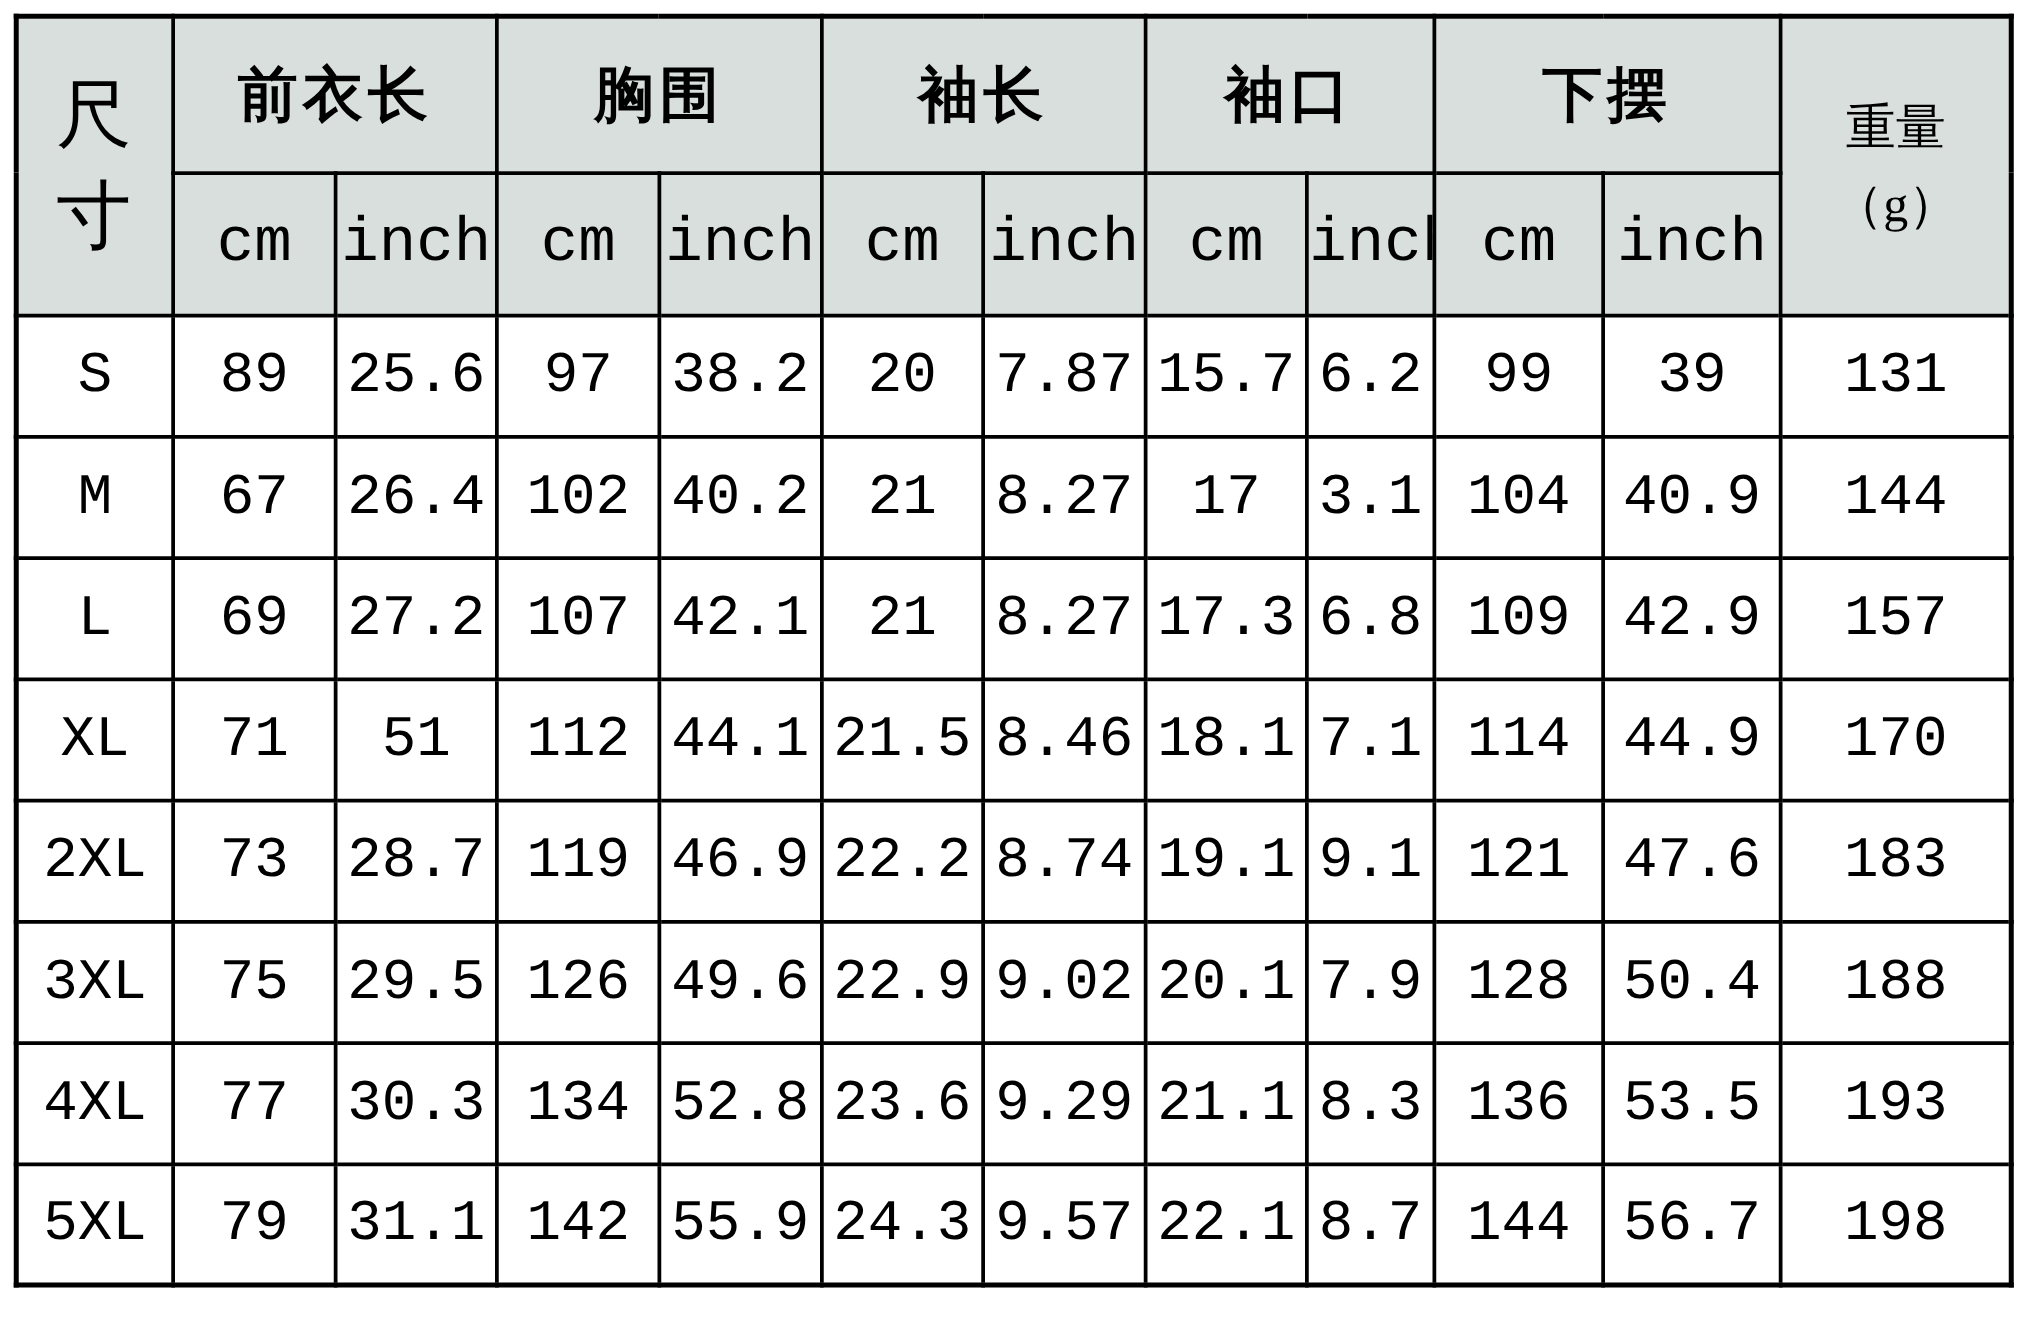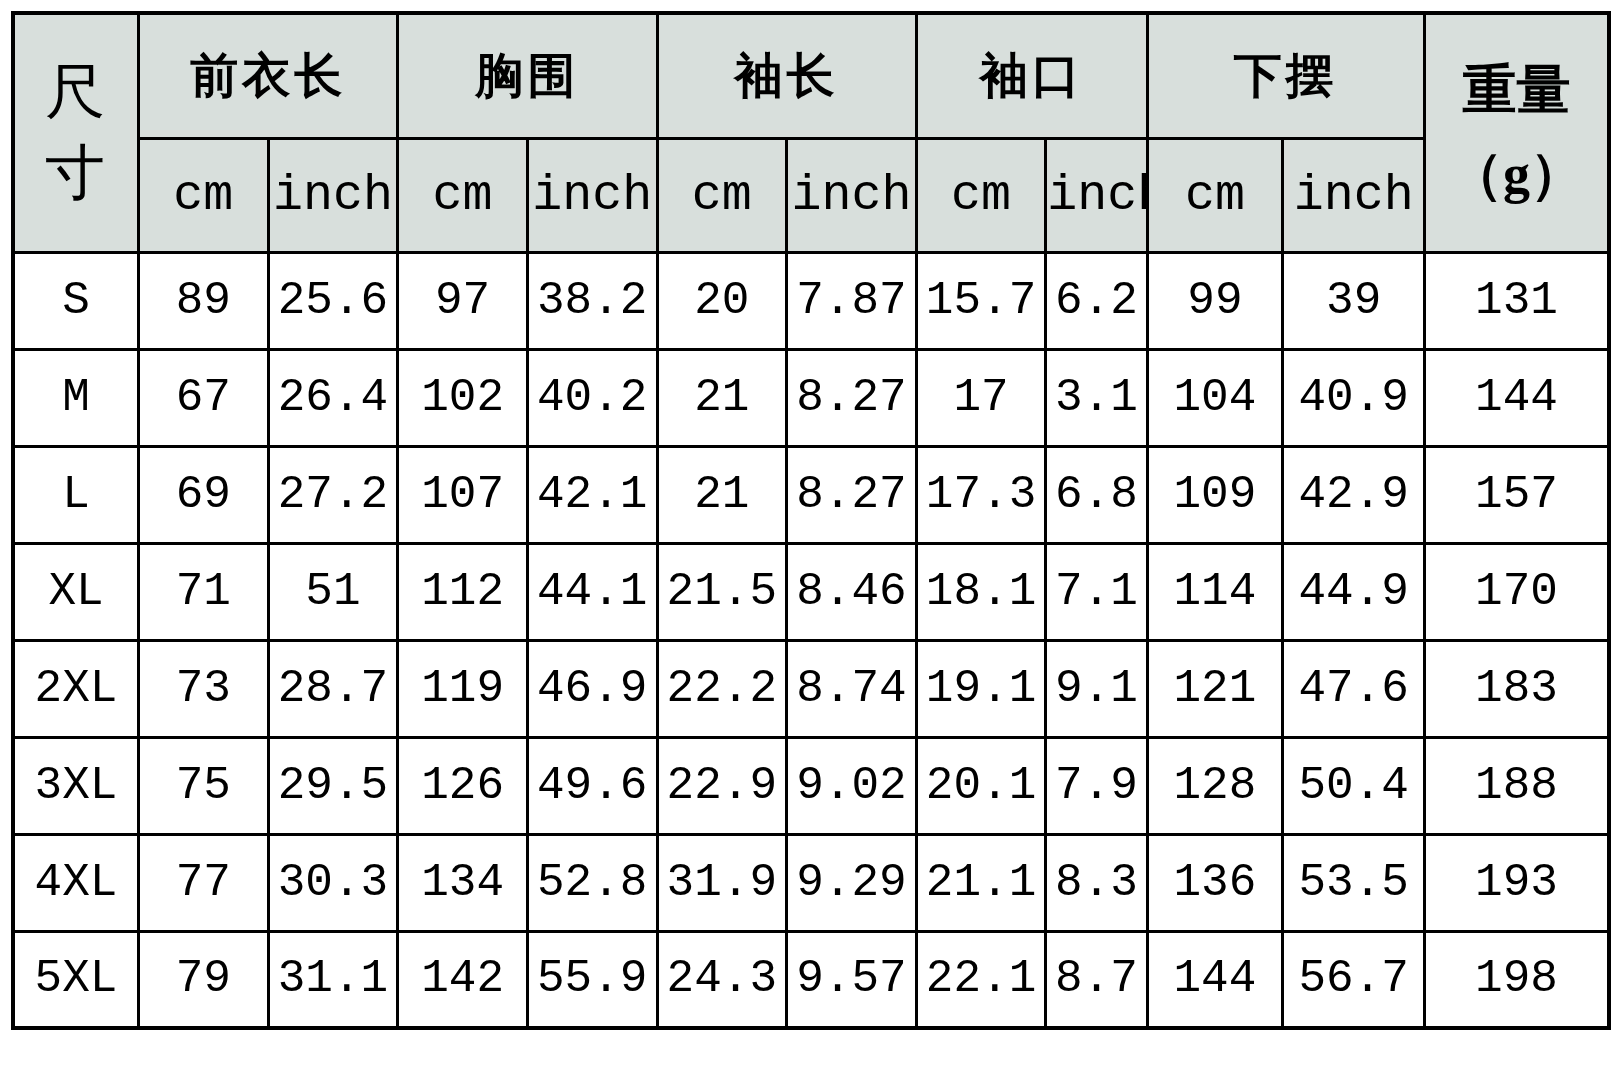--- a/index.html
+++ b/index.html
@@ -43,21 +43,21 @@
     font-size:60px;font-weight:normal;
     letter-spacing:2px;
   }
   .unit-cell{
     font-family:"Liberation Mono","DejaVu Sans Mono",monospace;
     font-size:50px;font-weight:normal;
     vertical-align:bottom;
     padding-bottom:12px;
   }
   .weight-cell{
-    font-size:54px;font-weight:bold;
+    font-size:40px;font-weight:normal;
     line-height:1.55;
   }
   
   tbody tr{ height:97px; background:var(--row-bg); }
   .size-name-cell{
     font-family:"Liberation Mono","DejaVu Sans Mono",monospace;
     font-size:46px;font-weight:normal;
     background:var(--row-bg);
   }
   .value-cell{
@@ -193,21 +193,21 @@
       <td class="value-cell">128</td>
       <td class="value-cell">50.4</td>
       <td class="value-cell">188</td>
     </tr>
     <tr>
       <th class="size-name-cell">4XL</th>
       <td class="value-cell">77</td>
       <td class="value-cell">30.3</td>
       <td class="value-cell">134</td>
       <td class="value-cell">52.8</td>
-      <td class="value-cell">31.9</td>
+      <td class="value-cell">23.6</td>
       <td class="value-cell">9.29</td>
       <td class="value-cell">21.1</td>
       <td class="value-cell">8.3</td>
       <td class="value-cell">136</td>
       <td class="value-cell">53.5</td>
       <td class="value-cell">193</td>
     </tr>
     <tr>
       <th class="size-name-cell">5XL</th>
       <td class="value-cell">79</td>

